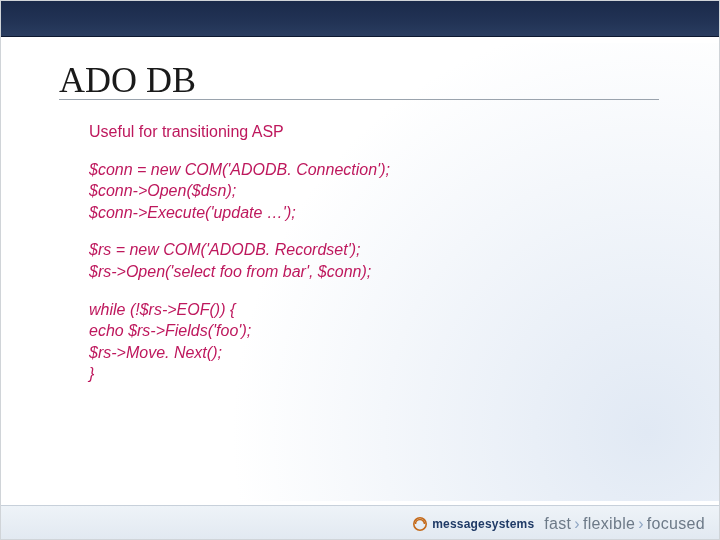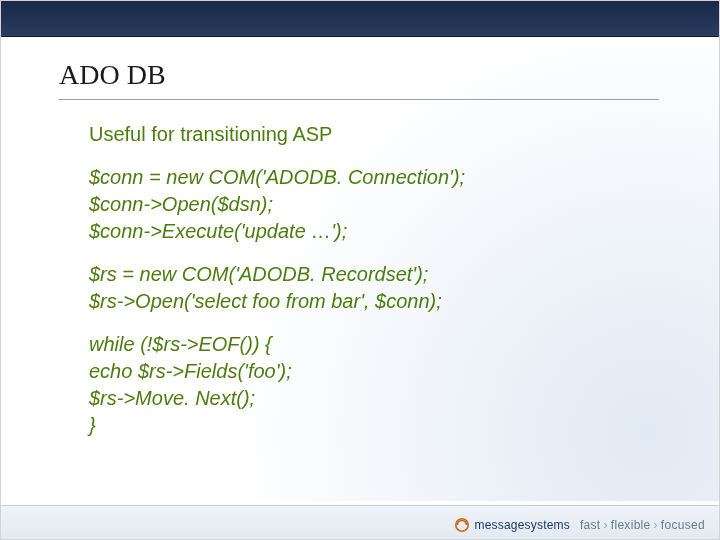--- a/index.html
+++ b/index.html
@@ -30,39 +30,39 @@
     bottom: 38px;
     background:
       radial-gradient(circle at 90% 85%, rgba(200,215,235,0.55) 0%, rgba(255,255,255,0) 55%),
       #ffffff;
   }
   .title {
     position: absolute;
     top: 58px;
     left: 58px;
     font-family: "Times New Roman", Times, serif;
-    font-size: 28px;
+    font-size: 36px;
     color: #1a1a1a;
     font-weight: 400;
   }
   .title-rule {
     position: absolute;
     top: 98px;
     left: 58px;
     width: 600px;
     height: 1px;
     background: #9aa3ad;
   }
   .body {
     position: absolute;
     top: 120px;
     left: 88px;
     right: 70px;
-    color: #4d7c0f;
-    font-size: 20px;
+    color: #be185d;
+    font-size: 16px;
     line-height: 1.35;
   }
   .body p { margin-bottom: 16px; white-space: pre-line; }
   .body p.tight { margin-bottom: 16px; font-style: italic; }
   .bottom-band {
     position: absolute;
     bottom: 0; left: 0; right: 0;
     height: 34px;
     background: linear-gradient(to bottom, #eef3f8 0%, #e2e9f1 100%);
     border-top: 1px solid #c7d0da;
@@ -80,25 +80,25 @@
     align-items: center;
     gap: 4px;
   }
   .logo-swirl {
     width: 16px; height: 16px;
     display: inline-block;
   }
   .logo-text {
     font-size: 12px;
     color: #1f3a66;
-    font-weight: 400;
+    font-weight: 700;
     letter-spacing: 0.2px;
   }
   .tagline {
-    font-size: 12px;
+    font-size: 16px;
     color: #6d7a88;
     letter-spacing: 0.3px;
   }
   .tagline .sep { color: #8fa6c4; padding: 0 3px; }
 </style>
 </head>
 <body>
 
 <div class="slide">
   <div class="top-band"></div>

